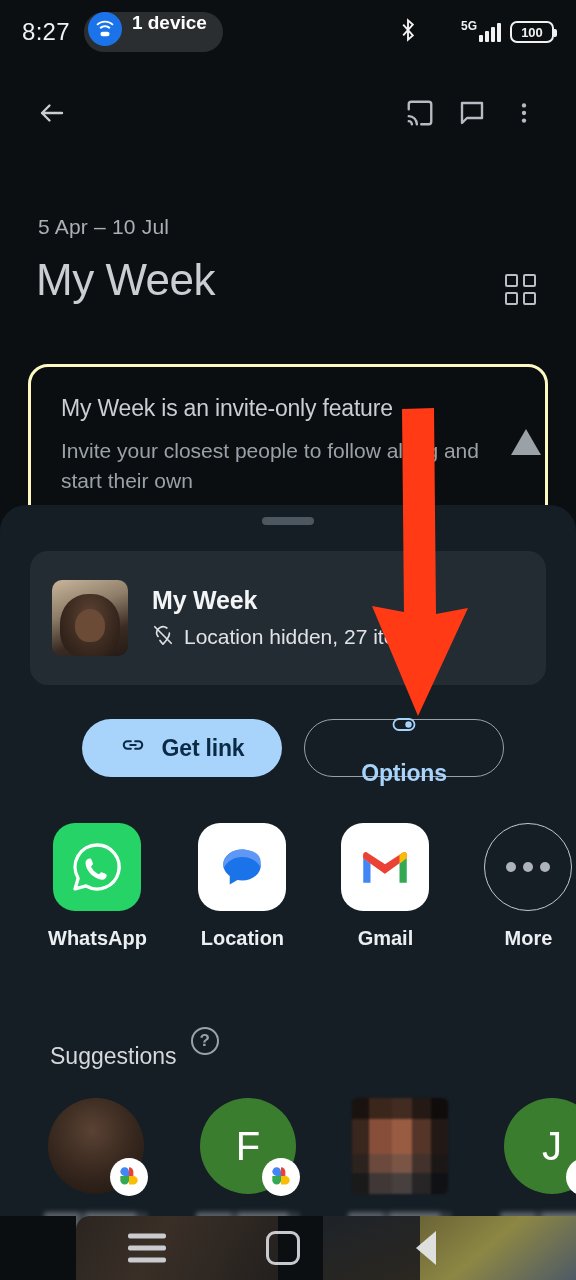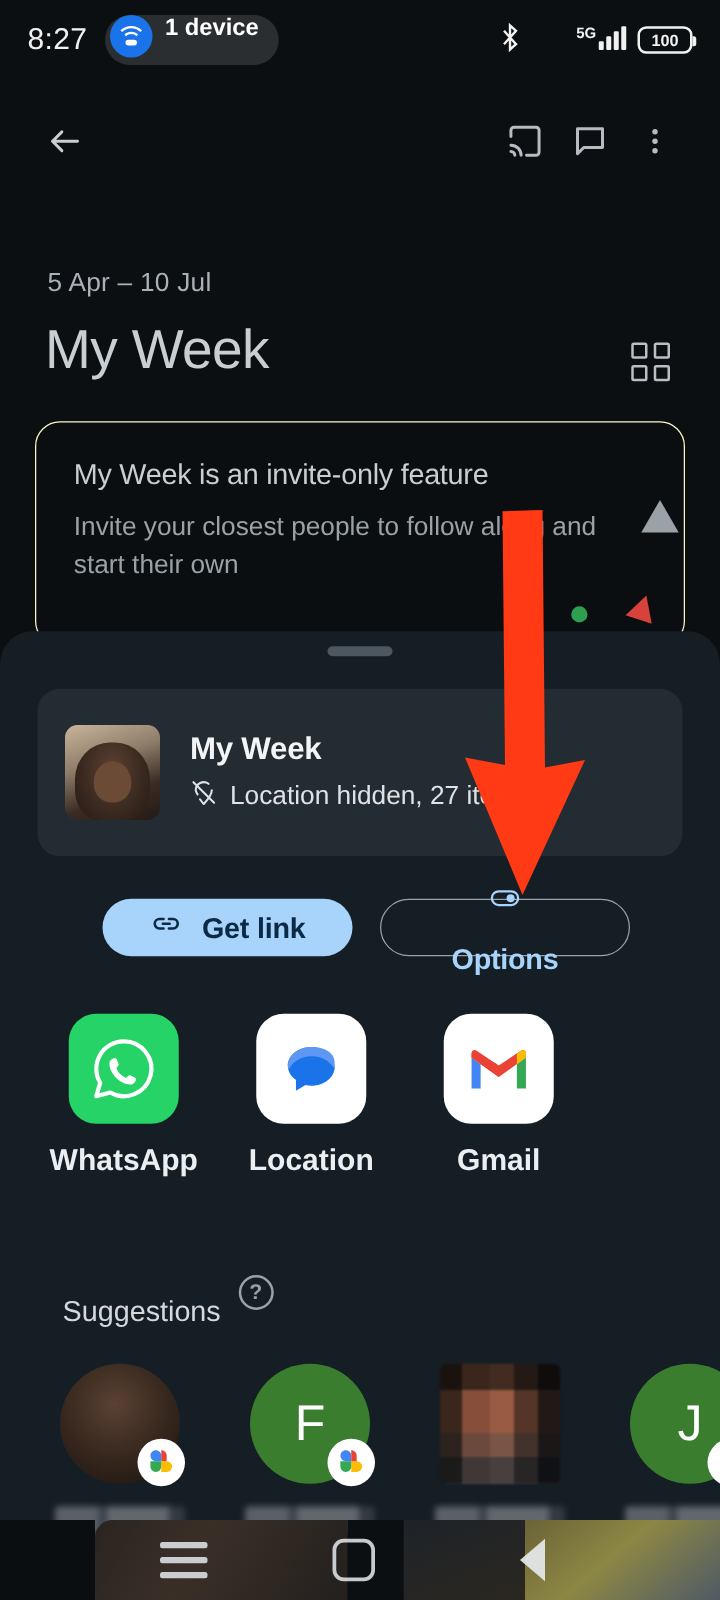--- a/index.html
+++ b/index.html
@@ -29,21 +29,21 @@
     background:#2a2e31; border-radius:26px; height:40px;
     padding:0 16px 0 4px;
   }
   .hotspot-dot {
     width:34px; height:34px; border-radius:50%;
     background:#1a73e8; display:flex; align-items:center; justify-content:center;
   }
   .hotspot-label { font-size:19px; font-weight:600; color:#fff; }
   .sb-right { display:flex; align-items:center; gap:9px; }
   .bt-ico { color:#f1f1f1; }
-  .net-ico { display:flex; align-items:flex-start; gap:2px;margin-left:36px; }
+  .net-ico { display:flex; align-items:center; gap:2px;margin-left:36px; }
   .fiveg { font-size:12px; font-weight:700; color:#f1f1f1; line-height:1; margin-bottom:12px;}
   .bars { display:flex; align-items:flex-end; gap:2px; height:20px; }
   .bars i { display:block; width:4px; background:#f1f1f1; border-radius:1px; }
   .bars i:nth-child(1){height:7px}.bars i:nth-child(2){height:11px}
   .bars i:nth-child(3){height:15px}.bars i:nth-child(4){height:19px}
   .battery {
     border:2px solid #f1f1f1; border-radius:7px; height:22px; min-width:44px;
     display:flex; align-items:center; justify-content:center; position:relative;
   }
   .battery span { font-size:13px; font-weight:700; color:#f1f1f1; padding:0 3px; }
@@ -70,22 +70,22 @@
     position:absolute; top:265px; right:32px; width:48px;height:48px;
     display:flex;align-items:center;justify-content:center; z-index:4; cursor:pointer;
   }
   .grid-toggle i {
     display:block; width:13px; height:13px; border:2.5px solid #b9bfc4; border-radius:2px;
   }
   .grid-toggle .gw { display:grid; grid-template-columns:13px 13px; grid-template-rows:13px 13px; gap:5px;}
 
   
   .invite-card {
-    position:absolute; top:337px; left:28px; width:520px; height:180px;
-    border:1px solid #fef9c3; border-radius:20px; padding:28px 30px 0 30px;
+    position:absolute; top:364px; left:28px; width:520px; height:180px;
+    border:3px solid #fef9c3; border-radius:20px; padding:28px 30px 0 30px;
     z-index:3; overflow:hidden; background:#0a0e11;
   }
   .invite-title { font-size:23px; font-weight:500; color:#c9ced2; letter-spacing:-.2px; }
   .invite-sub { margin-top:14px; font-size:21px; line-height:1.45; color:#9aa1a7; }
   .confetti-tri {
     position:absolute; right:4px; top:62px;
     width:0;height:0;border-left:15px solid transparent;border-right:15px solid transparent;
     border-bottom:26px solid #9aa1a7;
   }
   .confetti-dot { position:absolute; right:77px; top:147px; width:13px;height:13px;border-radius:50%;background:#2e9e4f;}
@@ -123,33 +123,33 @@
     background:#6b4a36;
   }
   .prev-text { display:flex; flex-direction:column; gap:9px; }
   .prev-title { font-size:25px; font-weight:600; color:#f3f4f5; letter-spacing:-.2px; }
   .prev-meta { display:flex; align-items:center; gap:10px; font-size:21px; color:#e0e3e6; }
 
   
   .actions { display:flex; gap:22px; margin:34px 0 0 82px; }
   .btn {
     display:flex; align-items:center; justify-content:center; gap:16px;
-    height:46px; border-radius:30px; padding:0 30px; cursor:pointer;
+    height:58px; border-radius:30px; padding:0 30px; cursor:pointer;
     font-size:23px; font-weight:600; letter-spacing:-.2px;
   }
   .btn-filled { background:#a8d3fb; color:#0b2a45; min-width:200px; }
   .btn-outline { border:1.5px solid #9aa1a7; color:#a8d3fb; background:transparent; min-width:200px;flex-direction:column; }
 
   
   .app-row {
     display:flex; align-items:flex-start; margin:46px 0 0 48px; gap:48px;
   }
   .app-item { width:102px; display:flex; flex-direction:column; align-items:center; gap:16px; cursor:pointer; }
   .app-icon { width:88px; height:88px; border-radius:22px; display:flex; align-items:center; justify-content:center; }
-  .app-label { font-size:24px; font-weight:600; color:#eceff1; white-space:nowrap; }
+  .app-label { font-size:20px; font-weight:600; color:#eceff1; white-space:nowrap; }
   .ic-whatsapp { background:#25d366; }
   .ic-white { background:#ffffff; }
   .more-circle {
     width:88px;height:88px;border-radius:50%;border:1.5px solid #c3c9cd;
     display:flex;align-items:center;justify-content:center;gap:7px;
   }
   .more-circle b { width:10px;height:10px;border-radius:50%;background:#aeb4b9; display:block;}
 
   
   .sugg-head { display:flex; align-items:center; gap:14px; margin:62px 0 0 50px; }
@@ -364,20 +364,28 @@
             <path d="M6 11.5C6 11.5 6 11.5 6 11.5l6 4.5V37H6z" fill="#c5221f" opacity="0"></path>
             <path d="M12 37V21L6 16.5v-3c0-1.6 1.8-2.5 3.1-1.6L24 22.5 38.9 11.9c1.3-.9 3.1 0 3.1 1.6v3L36 21v16h-6V24.2L24 28.5l-6-4.3V37z" fill="none"></path>
             <path d="M9.1 11.9C7.8 11 6 11.9 6 13.5v3L24 29.5l18-13v-3c0-1.6-1.8-2.5-3.1-1.6L24 21.8z" fill="#ea4335"></path>
             <path d="M6 13.5v3L24 29.5 42 16.5v-3c0-1.6-1.8-2.5-3.1-1.6L24 21.8 9.1 11.9C7.8 11 6 11.9 6 13.5z" fill="none"></path>
             <path d="M36 21l6-4.5v-3c0-1.6-1.8-2.5-3.1-1.6L36 14z" fill="#fbbc04"></path>
           </svg>
         </div>
         <div class="app-label">Gmail</div>
       </div>
 
+      <div class="app-item">
+        <div class="more-circle">
+          <b></b>
+            <b></b>
+            <b></b>
+        </div>
+        <div class="app-label">More</div>
+      </div>
     </div>
 
     <div class="sugg-head">
       <span class="sugg-title">Suggestions</span>
       <span class="help-ico">?</span>
     </div>
 
     <div class="sugg-row">
       <div class="sugg-item">
         <div class="sugg-av av-photo">

